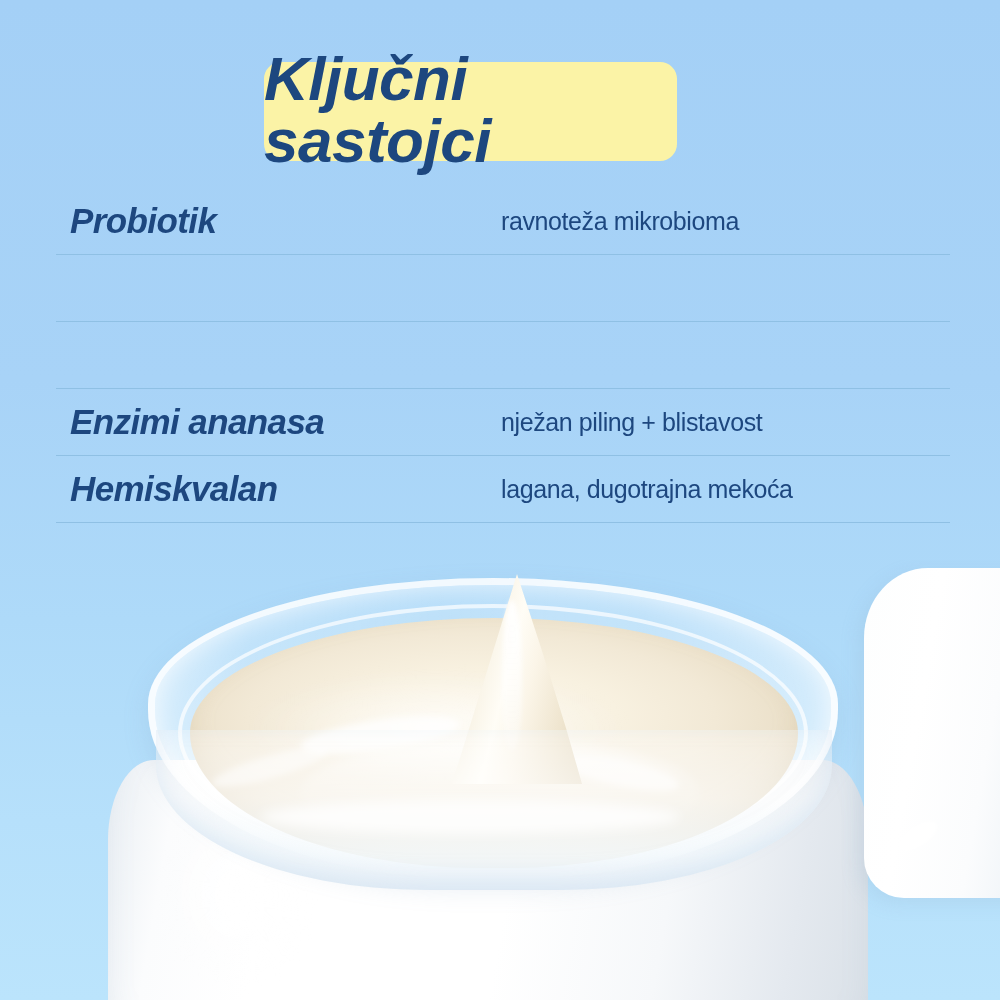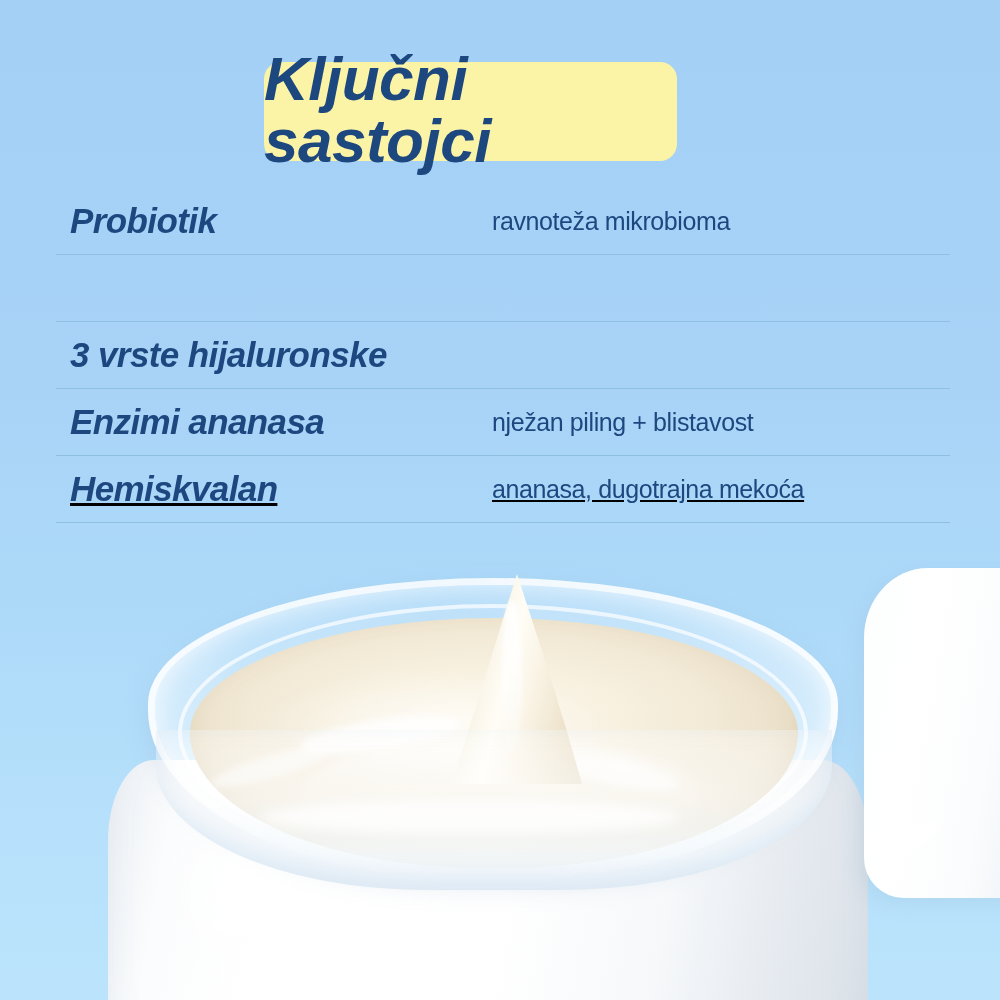--- a/index.html
+++ b/index.html
@@ -53,22 +53,23 @@
     left: 56px;
     top: 188px;
     width: 894px;
   }
   .row {
     position: relative;
     height: 67px;
     display: flex;
     align-items: center;
     border-bottom: 1.6px solid #8fc0e4;
-  }
-  .row:last-child { border-bottom: 1.6px solid #8fc0e4; text-decoration: underline; }
+    gap: 9px;
+  }
+  .row:last-child { border-bottom: 1.6px solid #8fc0e4; }
 
   .cell-name {
     width: 436px;
     padding-left: 14px;
     font-size: 35px;
     font-weight: 700;
     font-style: italic;
     color: #1d477f;
     letter-spacing: -0.6px;
     white-space: nowrap;
@@ -334,31 +335,30 @@
     <div class="row">
       <div class="cell-name"><span>Probiotik</span><span class="tm"></span></div>
       <div class="cell-desc">ravnoteža mikrobioma</div>
     </div>
 
     <div class="row">
     </div>
 
 
     <div class="row">
-      <div class="cell-name"><span>3 vrste hijaluronske</span><span class="tm"></span></div>
     </div>
 
     <div class="row">
       <div class="cell-name"><span>Enzimi ananasa</span><span class="tm"></span></div>
       <div class="cell-desc">nježan piling + blistavost</div>
     </div>
 
     <div class="row">
       <div class="cell-name"><span>Hemiskvalan</span><span class="tm"></span></div>
-      <div class="cell-desc">ananasa, dugotrajna mekoća</div>
+      <div class="cell-desc">lagana, dugotrajna mekoća</div>
     </div>
 
   </div>
 
   <div class="product-photo">
 
     <div class="jar-body"></div>
     <div class="jar-glass"></div>
     <div class="jar-rim-inner"></div>
     <div class="cream"></div>

